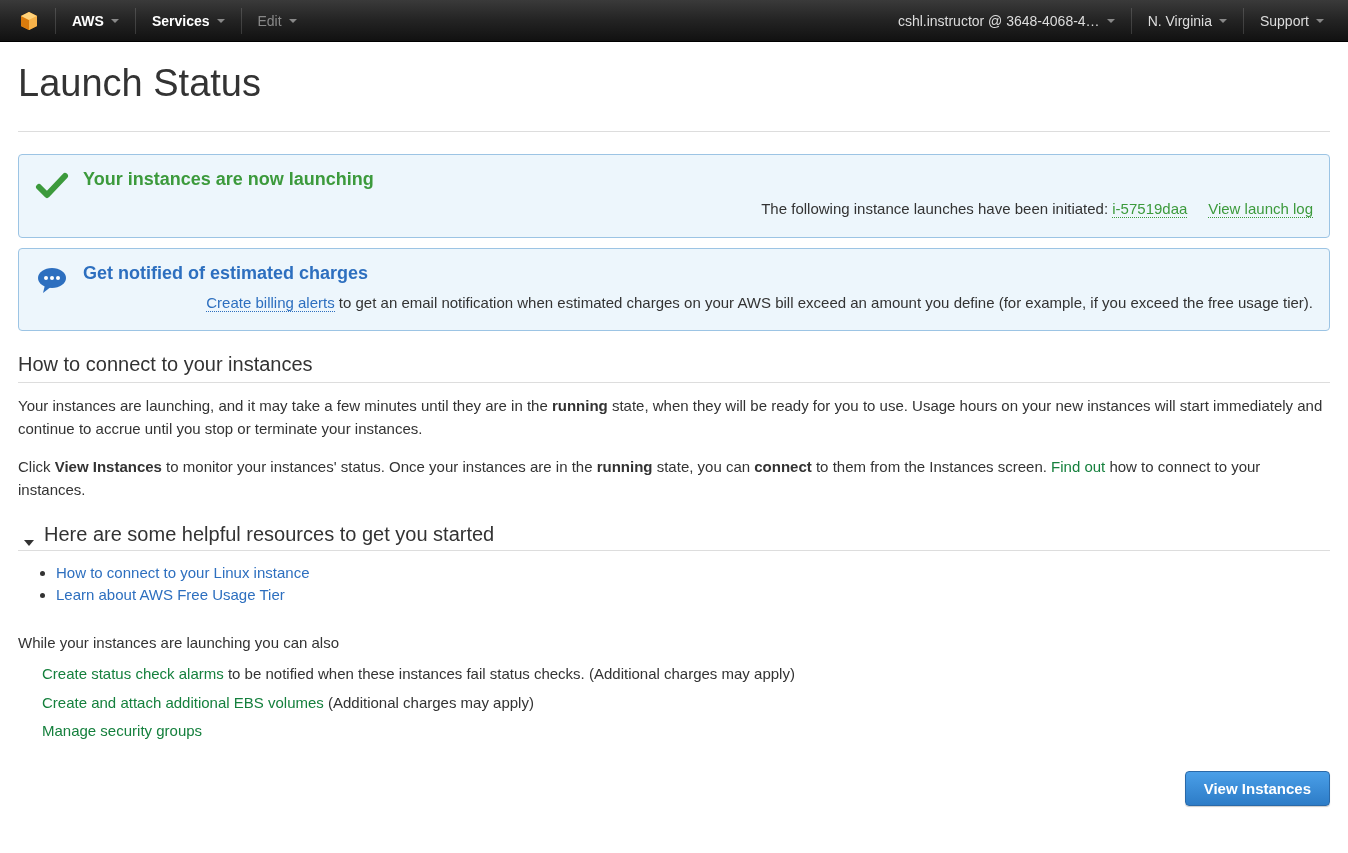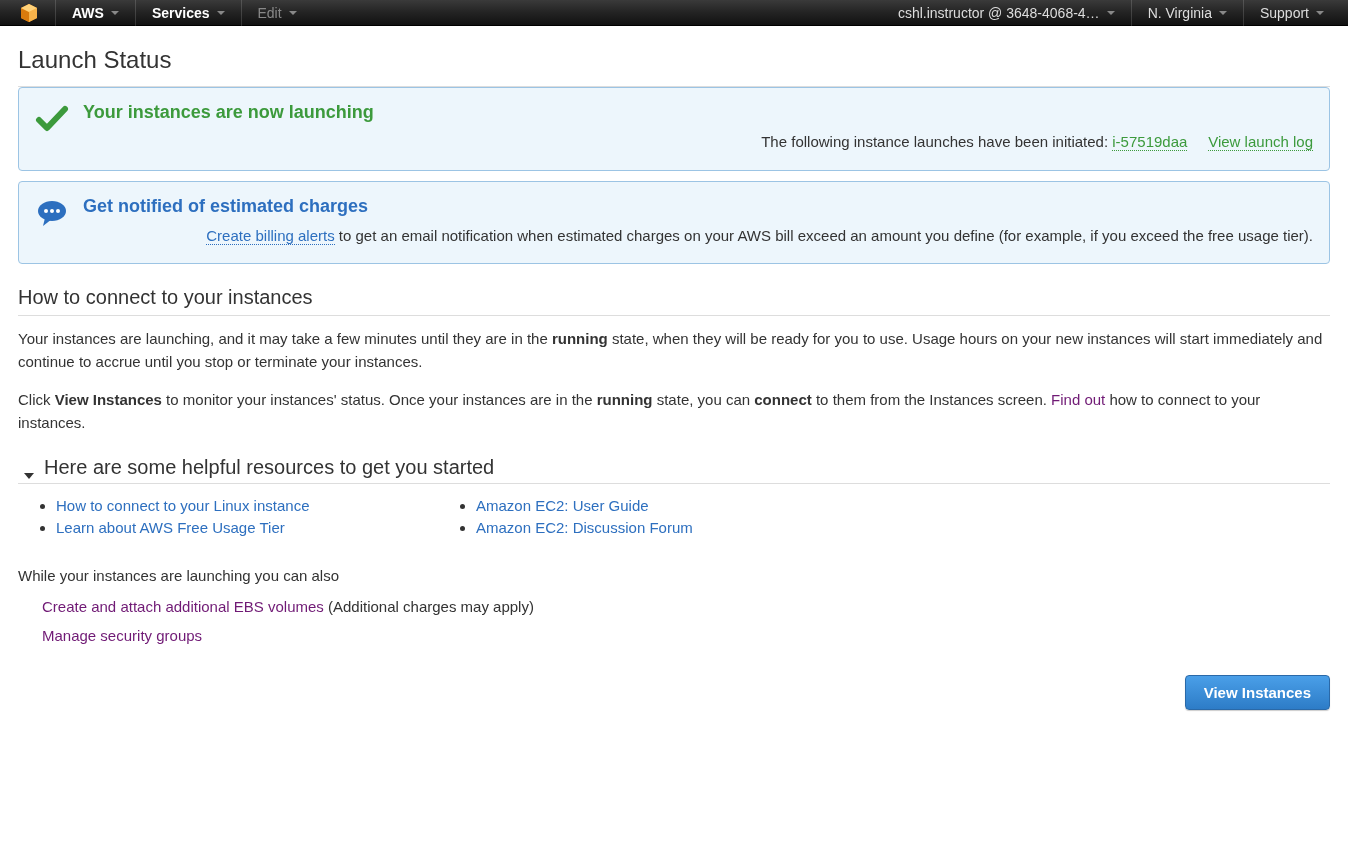--- a/index.html
+++ b/index.html
@@ -1,21 +1,21 @@
 <!DOCTYPE html>
 <html><head>
 <meta charset="utf-8">
 <style>
 * { margin: 0; padding: 0; box-sizing: border-box; }
 body { font-family: "Helvetica Neue", Arial, sans-serif; font-size: 14px; color: #333; background: #fff; }
 
 
 .topbar {
   background: linear-gradient(to bottom, #3a3a3a 0%, #232323 50%, #111 100%);
-  height: 26px;
+  height: 42px;
   display: flex;
   align-items: center;
   color: #fff;
   padding: 0 10px;
   border-bottom: 1px solid #000;
 }
 .topbar .logo {
   width: 28px; height: 28px; margin: 0 10px 0 5px;
   display: flex; align-items: center; justify-content: center;
 }
@@ -34,42 +34,42 @@
 .topbar .caret {
   display: inline-block; width: 0; height: 0; margin-left: 7px;
   border-left: 4px solid transparent; border-right: 4px solid transparent;
   border-top: 4px solid #888;
 }
 .topbar .spacer { flex: 1; }
 
 
 .content { padding: 20px 18px 30px 18px; }
 .page-title {
-  font-size: 24px; font-weight: 400; color: #333; padding-bottom: 12px;
-  border-bottom: 1px solid #ddd; 
+  font-size: 38px; font-weight: 400; color: #333; padding-bottom: 26px;
+  border-bottom: 1px solid #ddd; margin-bottom: 22px;
 }
 
 
 .alert {
   border: 1px solid #9cc4e4;
   background: #edf6fc;
   border-radius: 4px;
   padding: 14px 16px 16px 16px;
   margin-bottom: 10px;
   display: flex;
 }
 .alert .icon-col { width: 48px; flex-shrink: 0; padding-top: 2px; }
 .alert .body-col { flex: 1; }
 .alert-title { font-size: 18px; font-weight: bold; margin-bottom: 8px; }
 .alert-title.green { color: #3c9a3c; }
 .alert-title.blue { color: #2d6fbf; }
 .alert-text { font-size: 15px; color: #333; line-height: 1.5; text-align: right; }
 .link-green { color: #3c9a3c; border-bottom: 1px dotted #3c9a3c; cursor: pointer; }
 .link-blue { color: #2d6fbf; border-bottom: 1px dotted #2d6fbf; cursor: pointer; }
-.link-plain { color: #701a75; cursor: pointer; }
+.link-plain { color: #15803d; cursor: pointer; }
 
 
 .section-title {
   font-size: 20px; font-weight: 400; color: #333;
   border-bottom: 1px solid #ddd; padding-bottom: 6px;
   margin: 22px 0 12px 0;
 }
 .para { font-size: 15px; line-height: 1.5; margin-bottom: 16px; color: #333; }
 
 .subsection {
@@ -192,29 +192,28 @@
 
   <div class="subsection">
     <span class="tri"></span>
     <span>Here are some helpful resources to get you started</span>
   </div>
   <div class="resource-cols">
     <ul>
       <li><a>How to connect to your Linux instance</a></li>
       <li><a>Learn about AWS Free Usage Tier</a></li>
     </ul>
-    <ul>
-      <li><a>Amazon EC2: User Guide</a></li>
-      <li><a>Amazon EC2: Discussion Forum</a></li>
-    </ul>
   </div>
 
   <div class="also-title">While your instances are launching you can also</div>
   <div class="also-list">
     <div>
+      <span class="link-plain">Create status check alarms</span><span> to be notified when these instances fail status checks. (Additional charges may apply)</span>
+    </div>
+    <div>
       <span class="link-plain">Create and attach additional EBS volumes</span><span> (Additional charges may apply)</span>
     </div>
     <div>
       <span class="link-plain">Manage security groups</span><span></span>
     </div>
   </div>
 
   <div class="footer-bar">
     <button class="btn-primary">View Instances</button>
   </div>

